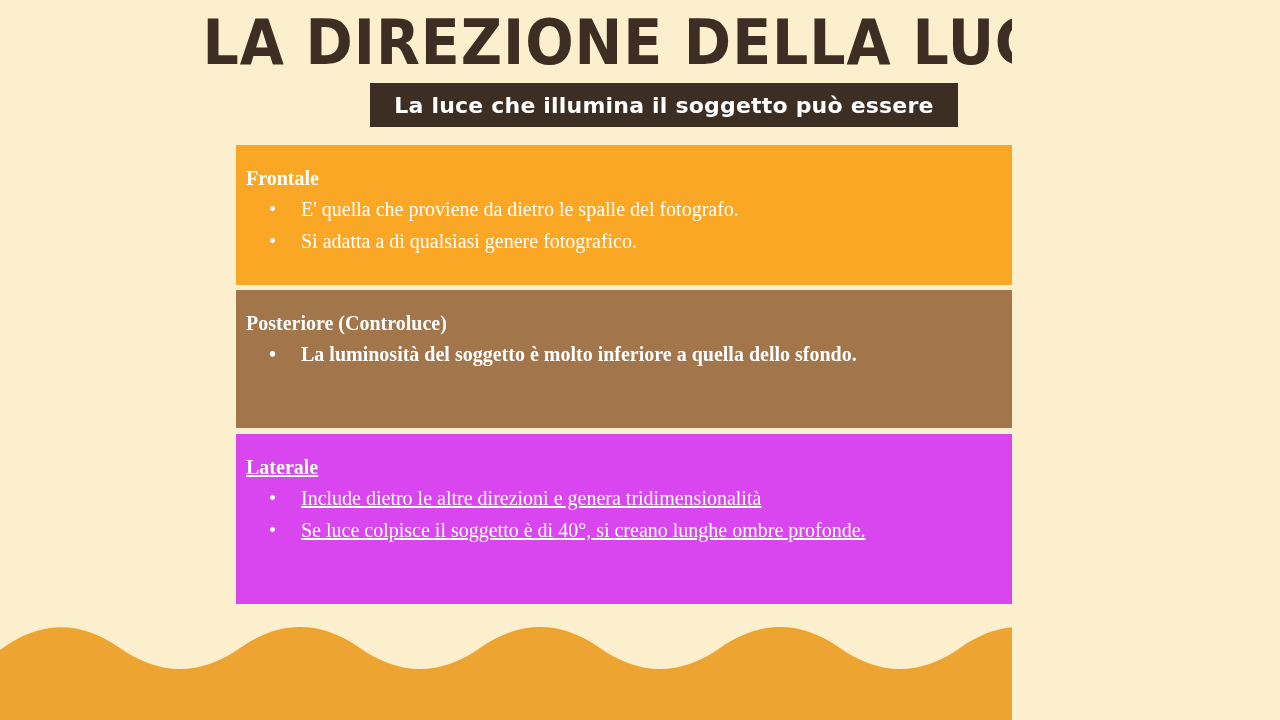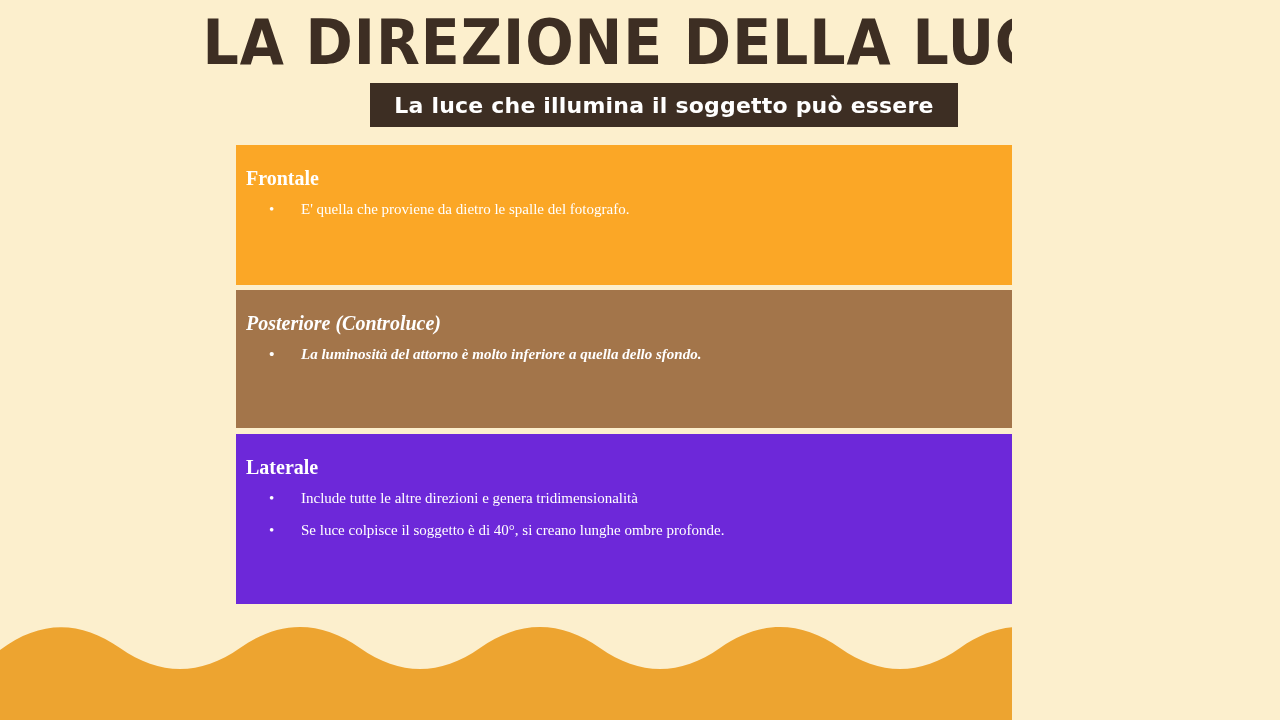--- a/index.html
+++ b/index.html
@@ -68,21 +68,21 @@
     font-size: 20px;
     line-height: 26px;
     margin-bottom: 2px;
   }
   .block ul {
     margin: 0;
     padding: 0;
     list-style: none;
   }
   .block li {
-    font-size: 15px;
+    font-size: 20px;
     line-height: 32px;
     padding-left: 55px;
     text-indent: -16px;
     white-space: nowrap;
   }
   .block li.wrap {
     white-space: normal;
     text-indent: -12px;
   }
   .block li.bold {
@@ -95,26 +95,26 @@
 
   #block-frontale {
     top: 145px;
     height: 140px;
     background: #fba726;
   }
   #block-posteriore {
     top: 290px;
     height: 138px;
     background: #a3754a;
-    font-style: italic;
   }
   #block-laterale {
     top: 434px;
     height: 170px;
-    background: #6d28d9;
+    background: #d946ef;
+    text-decoration: underline;
   }
   #block-laterale li {
     line-height: 32px;
   }
 
   .wave {
     position: absolute;
     left: 0;
     bottom: 0;
     width: 1280px;
@@ -129,34 +129,35 @@
   <div class="title">LA DIREZIONE DELLA LUCE</div>
 
   <div class="subtitle-bar">
     <span>La luce che illumina il soggetto può essere</span>
   </div>
 
   <div class="block" id="block-frontale">
     <div class="head">Frontale</div>
     <ul>
       <li><span class="b">•</span><span>E' quella che proviene da dietro le spalle del fotografo.</span></li>
+      <li><span class="b">•</span><span>Si adatta a di qualsiasi genere fotografico.</span></li>
     </ul>
   </div>
 
   <div class="block" id="block-posteriore">
     <div class="head">Posteriore (Controluce)</div>
     <ul>
-      <li class="bold"><span class="b">•</span><span>La luminosità del attorno è molto inferiore a quella dello sfondo.</span></li>
+      <li class="bold"><span class="b">•</span><span>La luminosità del soggetto è molto inferiore a quella dello sfondo.</span></li>
     </ul>
   </div>
 
   <div class="block" id="block-laterale">
     <div class="head">Laterale</div>
     <ul>
-      <li><span class="b">•</span><span>Include tutte le altre direzioni e genera tridimensionalità</span></li>
+      <li><span class="b">•</span><span>Include dietro le altre direzioni e genera tridimensionalità</span></li>
       <li><span class="b">•</span><span>Se luce colpisce il soggetto è di 40°, si creano lunghe ombre profonde.</span></li>
     </ul>
   </div>
 
   <svg class="wave" viewBox="0 0 1280 110" preserveAspectRatio="none">
     <path d="M0,40 C40,10 80,10 120,38 C160,66 200,66 240,38 C280,10 320,10 360,38 C400,66 440,66 480,38 C520,10 560,10 600,38 C640,66 680,66 720,38 C760,10 800,10 840,38 C880,66 920,66 960,38 C1000,10 1040,10 1080,38 C1120,66 1160,66 1200,38 C1240,10 1270,14 1280,30 L1280,110 L0,110 Z" fill="#eda430"></path>
   </svg>
 
 </div>
 

